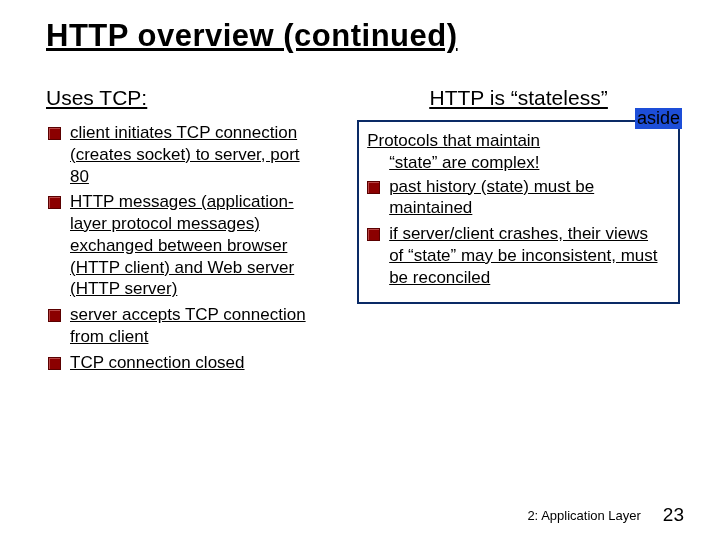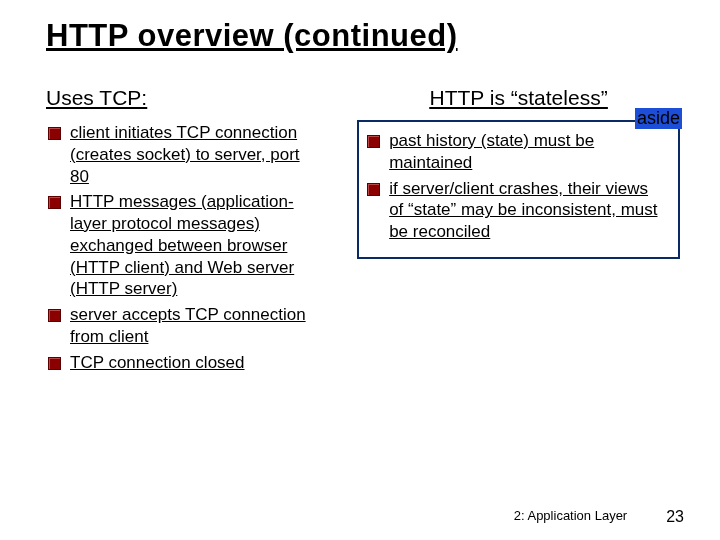--- a/index.html
+++ b/index.html
@@ -82,25 +82,25 @@
   .aside-intro .line2 {
     display: block;
     padding-left: 22px;
   }
   .footer {
     position: absolute;
     bottom: 14px;
     right: 36px;
     font-size: 13px;
     display: flex;
-    gap: 39px;
-    align-items: flex-start;
+    gap: 22px;
+    align-items: center;
   }
   .footer .page-num {
-    font-size: 16px;
+    font-size: 19px;
   }
 </style>
 </head>
 <body>
 
 <h1 class="title">HTTP overview (continued)</h1>
 
 <div class="columns">
 
   <div class="col-left">
@@ -111,20 +111,24 @@
       <li>server accepts TCP connection from client</li>
       <li>TCP connection closed</li>
     </ul>
   </div>
 
   <div class="col-right">
     <div class="section-heading">HTTP is “stateless”</div>
 
     <div class="aside-box">
       <span class="aside-label">aside</span>
+      <div class="aside-intro">
+        <span>Protocols that maintain</span>
+        <span class="line2">“state” are complex!</span>
+      </div>
       <ul class="bullets">
         <li>past history (state) must be maintained</li>
         <li>if server/client crashes, their views of “state” may be inconsistent, must be reconciled</li>
       </ul>
     </div>
   </div>
 
 </div>
 
 <div class="footer">

